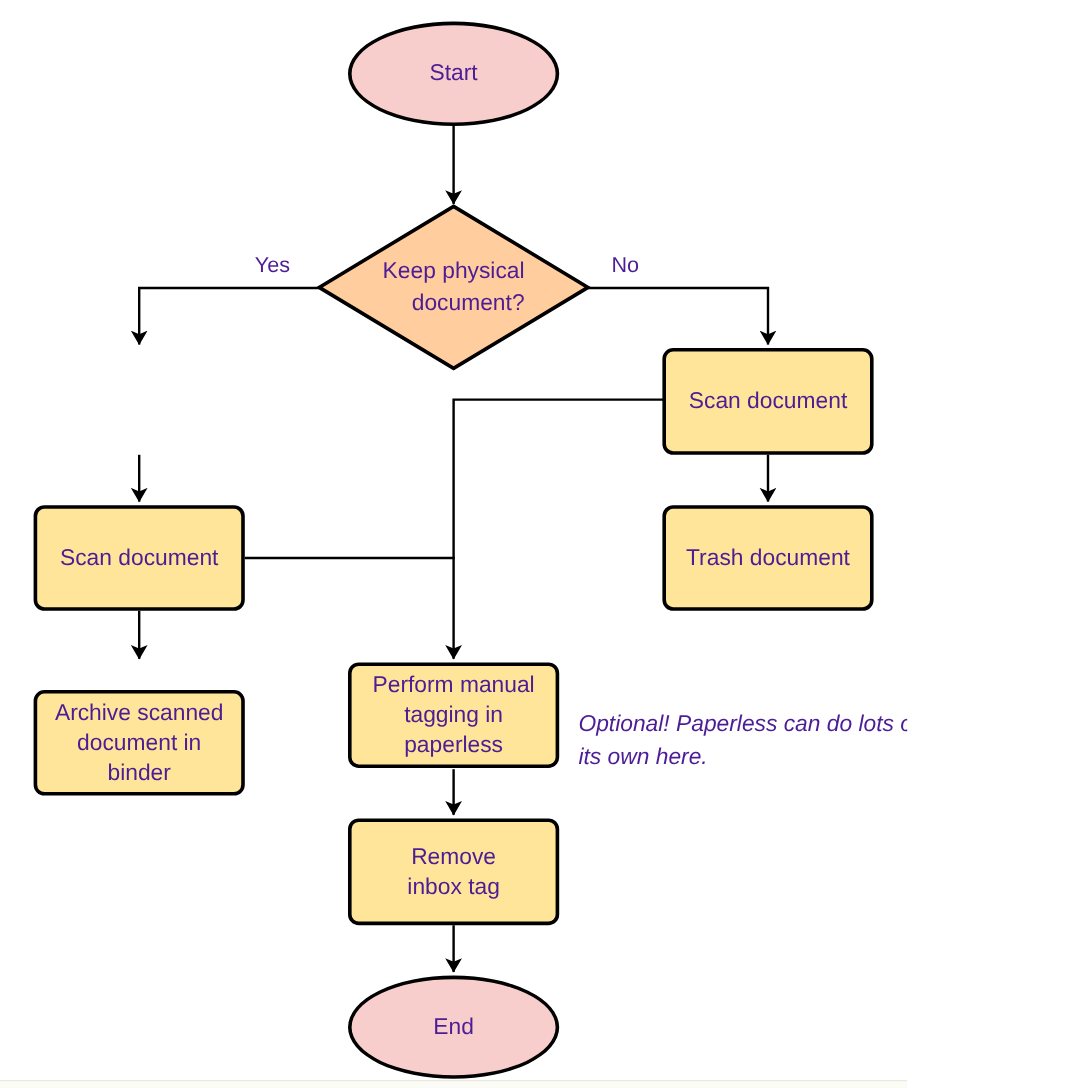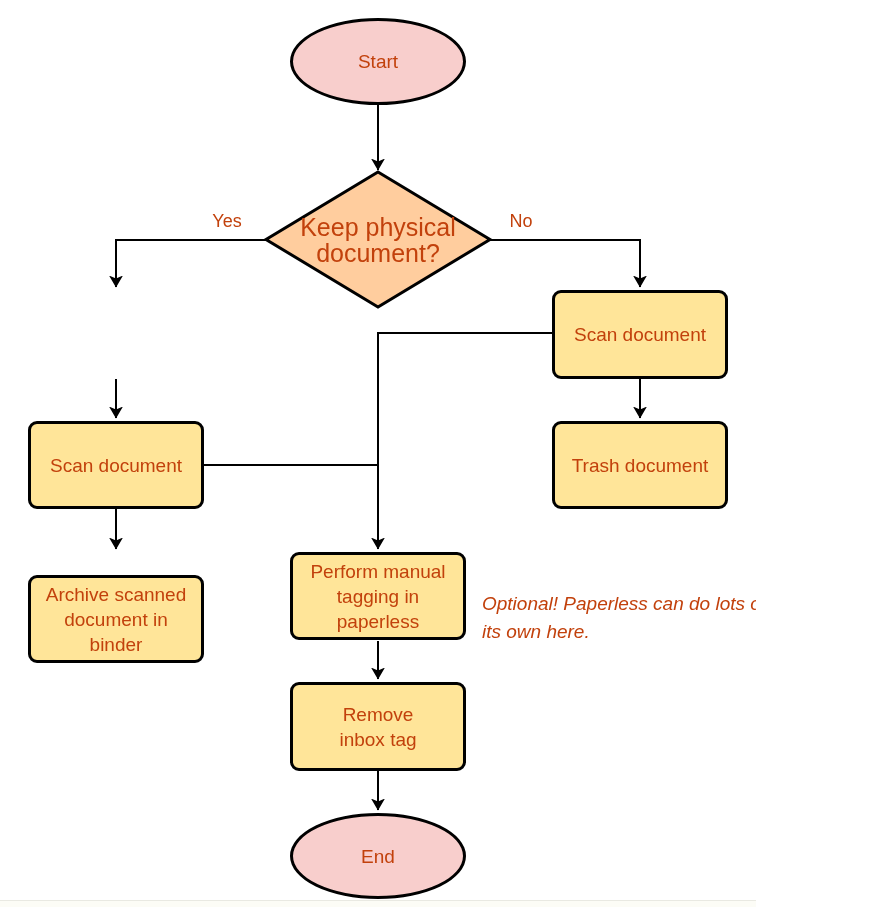--- a/index.html
+++ b/index.html
@@ -7,21 +7,21 @@
     padding: 0;
     background: #ffffff;
   }
   #canvas {
     position: relative;
     width: 756px;
     height: 907px;
     background: #ffffff;
     overflow: hidden;
     font-family: "Liberation Sans", "DejaVu Sans", sans-serif;
-    color: #c2410c;
+    color: #4c1d95;
   }
   #connectors {
     position: absolute;
     left: 0; top: 0;
     width: 888px; height: 907px;
     pointer-events: none;
   }
   .node {
     position: absolute;
     display: flex;
@@ -52,22 +52,22 @@
     position: absolute;
     left: 0; top: 0;
   }
   .decision-label {
     position: absolute;
     left: 0; top: 0;
     width: 100%; height: 100%;
     display: flex;
     align-items: center;
     justify-content: center;
-    text-align: center;
-    font-size: 25px;
+    text-align: right;
+    font-size: 19px;
     line-height: 26px;
     white-space: pre-line;
   }
   .edge-label {
     position: absolute;
     width: 48px;
     text-align: center;
     font-size: 18px;
     line-height: 20px;
     background: #ffffff;

